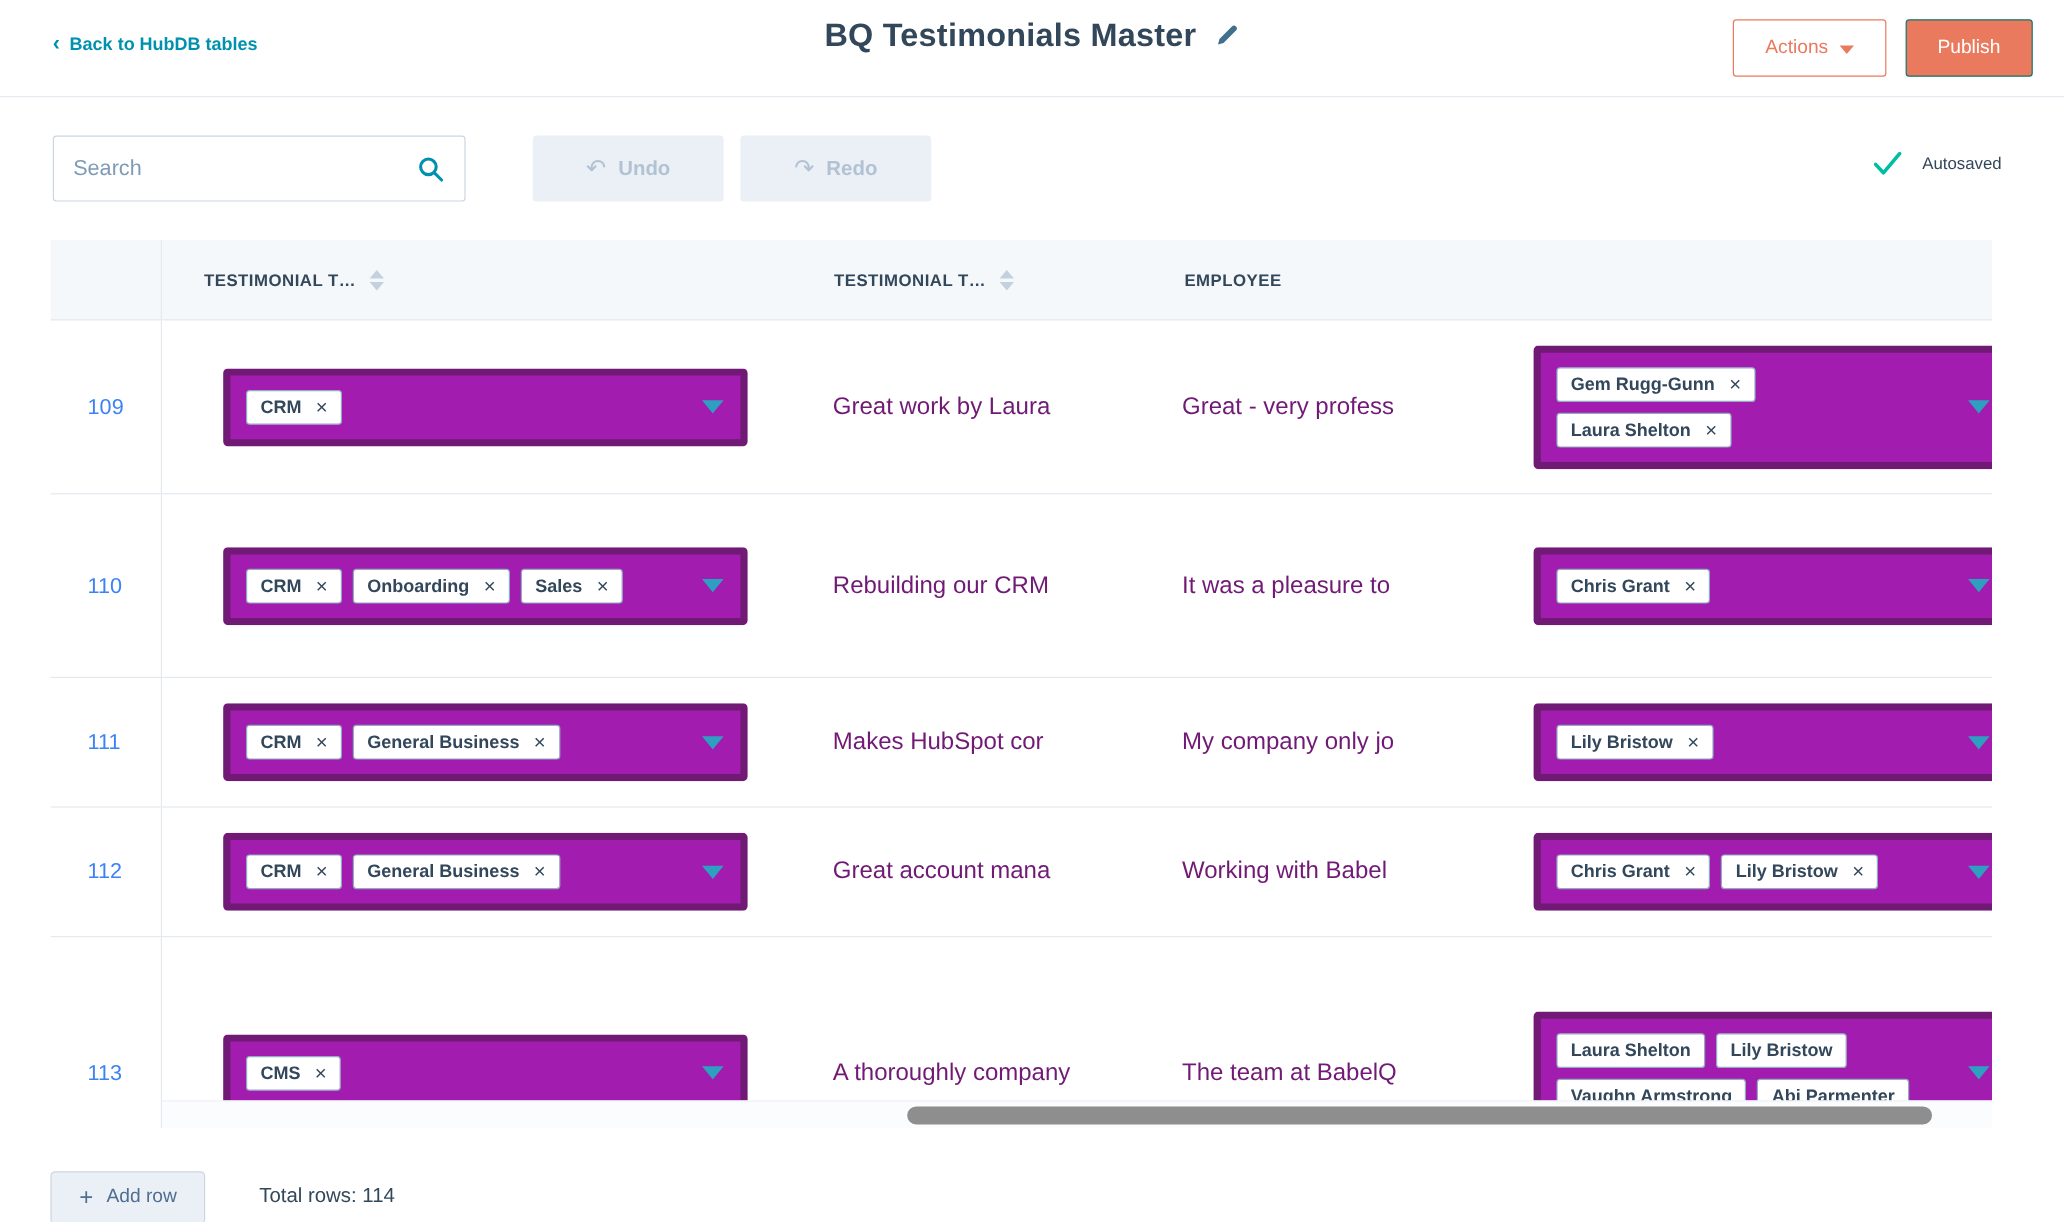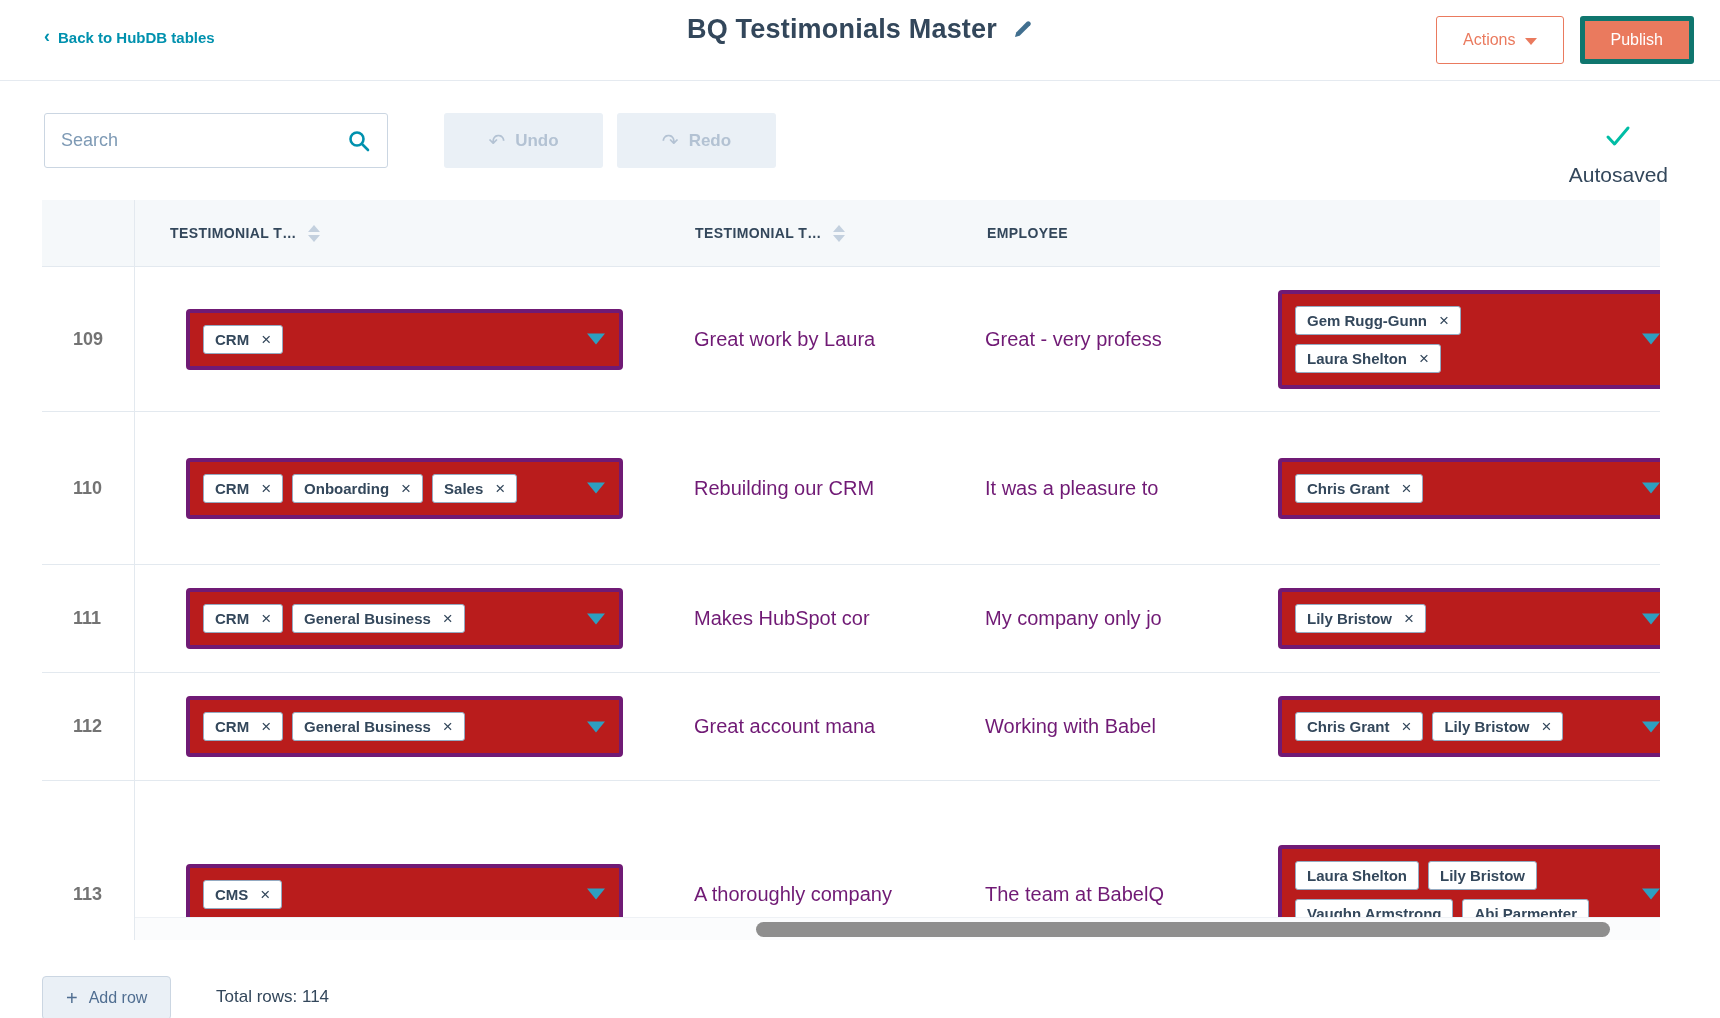--- a/index.html
+++ b/index.html
@@ -14,38 +14,38 @@
   .title-wrap { position:absolute; left:0; right:0; top:0; height:58px;
                 display:flex; align-items:center; justify-content:center; gap:16px; pointer-events:none; }
   .page-title { font-size:27px; font-weight:bold; color:#33475b; letter-spacing:0.2px; }
   .pencil { width:20px; height:20px; pointer-events:auto; cursor:pointer; }
   .topbar-buttons { position:absolute; right:26px; top:16px; display:flex; gap:16px;border-radius:15px; }
   .btn { border-radius:3px; font-size:16px; height:48px; padding:0 26px; cursor:pointer;
          display:flex; align-items:center; gap:9px; font-family:"Liberation Sans",sans-serif; }
   .btn-actions { background:#fff; border:1px solid #ea7a5e; color:#ea7a5e; }
   .caret-down { width:0; height:0; border-left:6px solid transparent; border-right:6px solid transparent;
                 border-top:7px solid #ea7a5e; margin-top:2px; }
-  .btn-publish { background:#ea7a5e; border:5px solid #0f766e; color:#fff; }
+  .btn-publish { background:#ea7a5e; border:1px solid #0f766e; color:#fff; }
 
   
   .toolbar { position:relative; height:119px; }
   .search-box { position:absolute; left:44px; top:32px; width:344px; height:55px;
                 border:1px solid #cbd6e2; border-radius:3px; background:#fff;
                 display:flex; align-items:center; padding:0 16px; }
   .search-box input { flex:1; border:none; outline:none; font-size:18px; color:#33475b;
                       font-family:"Liberation Sans",sans-serif; background:transparent; }
   .search-box input::placeholder { color:#7e9ab5; }
   .btn-gray { position:absolute; top:32px; height:55px; background:#eaf0f6; border:none;
               border-radius:3px; color:#b3c2d3; font-size:17px; font-weight:bold;
               display:flex; align-items:center; justify-content:center; gap:10px; cursor:default; }
   .btn-undo { left:444px; width:159px; }
   .btn-redo { left:617px; width:159px; }
   .arrow-glyph { font-size:20px; font-weight:normal; }
   .autosaved { position:absolute; right:52px; top:44px; display:flex; align-items:center; gap:16px;
-               font-size:21px; color:#33475b;flex-direction:column; }
+               font-size:14px; color:#33475b; }
 
   
   .table-wrap { position:absolute; left:42px; top:200px; width:1618px; height:740px;
                 overflow:hidden; background:#fff; }
   .tgrid-cols { display:grid; grid-template-columns:93px 524px 290px 291px 1fr; }
   .thead { background:#f5f8fa; height:67px; border-bottom:1px solid #e3e9ef; }
   .th { display:flex; align-items:center; font-size:14px; font-weight:bold; color:#33475b;
         letter-spacing:0.4px; }
   .th-rownum { border-right:1px solid #e3e9ef; }
   .th-pad { padding-left:51px; }
@@ -59,27 +59,27 @@
               border-top:7px solid #c3d0de; }
 
   .trow { border-bottom:1px solid #e3e9ef; align-items:center; }
   .trow:nth-of-type(1) { min-height:145px; }
   .trow:nth-of-type(2) { min-height:153px; }
   .trow:nth-of-type(3) { min-height:108px; }
   .trow:nth-of-type(4) { min-height:108px; }
   .trow:nth-of-type(5) { min-height:226px; border-bottom:none; }
   .cell { overflow:hidden; }
   .cell-rownum { align-self:stretch; border-right:1px solid #e3e9ef; display:flex;
-                 align-items:center; padding-left:31px; font-size:18px; color:#737373;font-weight:bold; }
+                 align-items:center; padding-left:31px; font-size:18px; color:#3b82f6; }
   .cell-cat { padding-left:51px; }
   .cell-text { padding-left:35px; font-size:20px; color:#701a75; white-space:nowrap; }
   .cell-text2 { padding-left:36px; }
   .cell-emp { padding-left:38px; }
 
-  .select-control { position:relative; background:#b91c1c; border:4px solid #701a75;
+  .select-control { position:relative; background:#a21caf; border:6px solid #701a75;
                     border-radius:4px; padding:12px 44px 12px 13px; cursor:pointer;text-align:center; }
   .select-inner { display:flex; flex-wrap:wrap; gap:9px; align-items:center; }
   .cat-control { width:437px; }
   .emp-control { width:400px; }
   .trow:nth-of-type(1) .emp-control .select-inner { flex-direction:column; align-items:flex-start; }
   .trow:nth-of-type(5) .emp-control .select-inner { max-width:310px; }
   .dd-arrow { position:absolute; right:14px; top:50%; transform:translateY(-50%);
               width:0; height:0; border-left:9px solid transparent; border-right:9px solid transparent;
               border-top:11px solid #2e9fc0; }
   .tag { background:#fff; border:1px solid #94aac1; border-radius:3px; padding:5px 11px;

